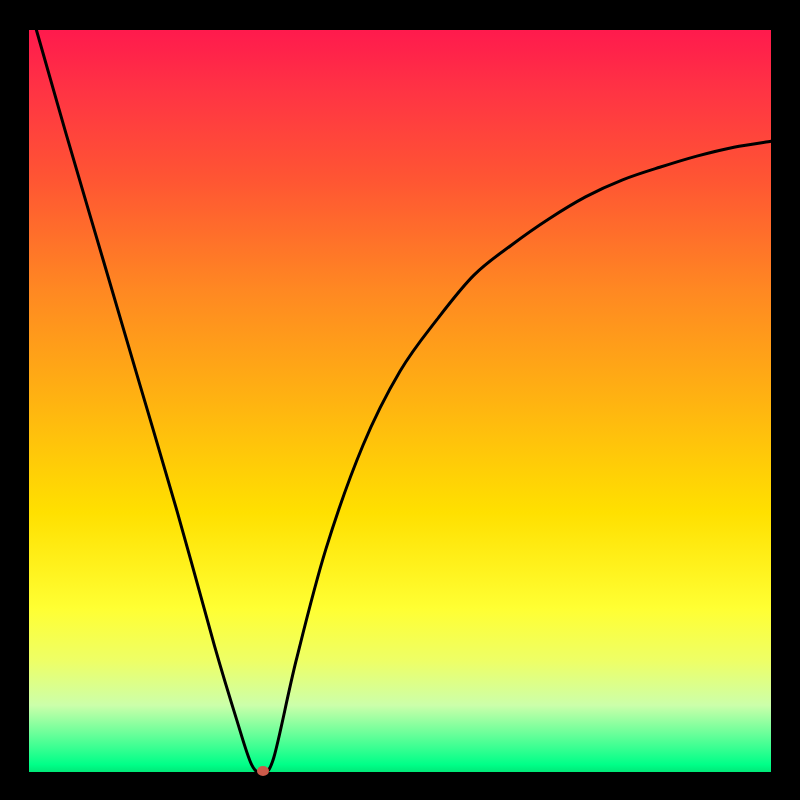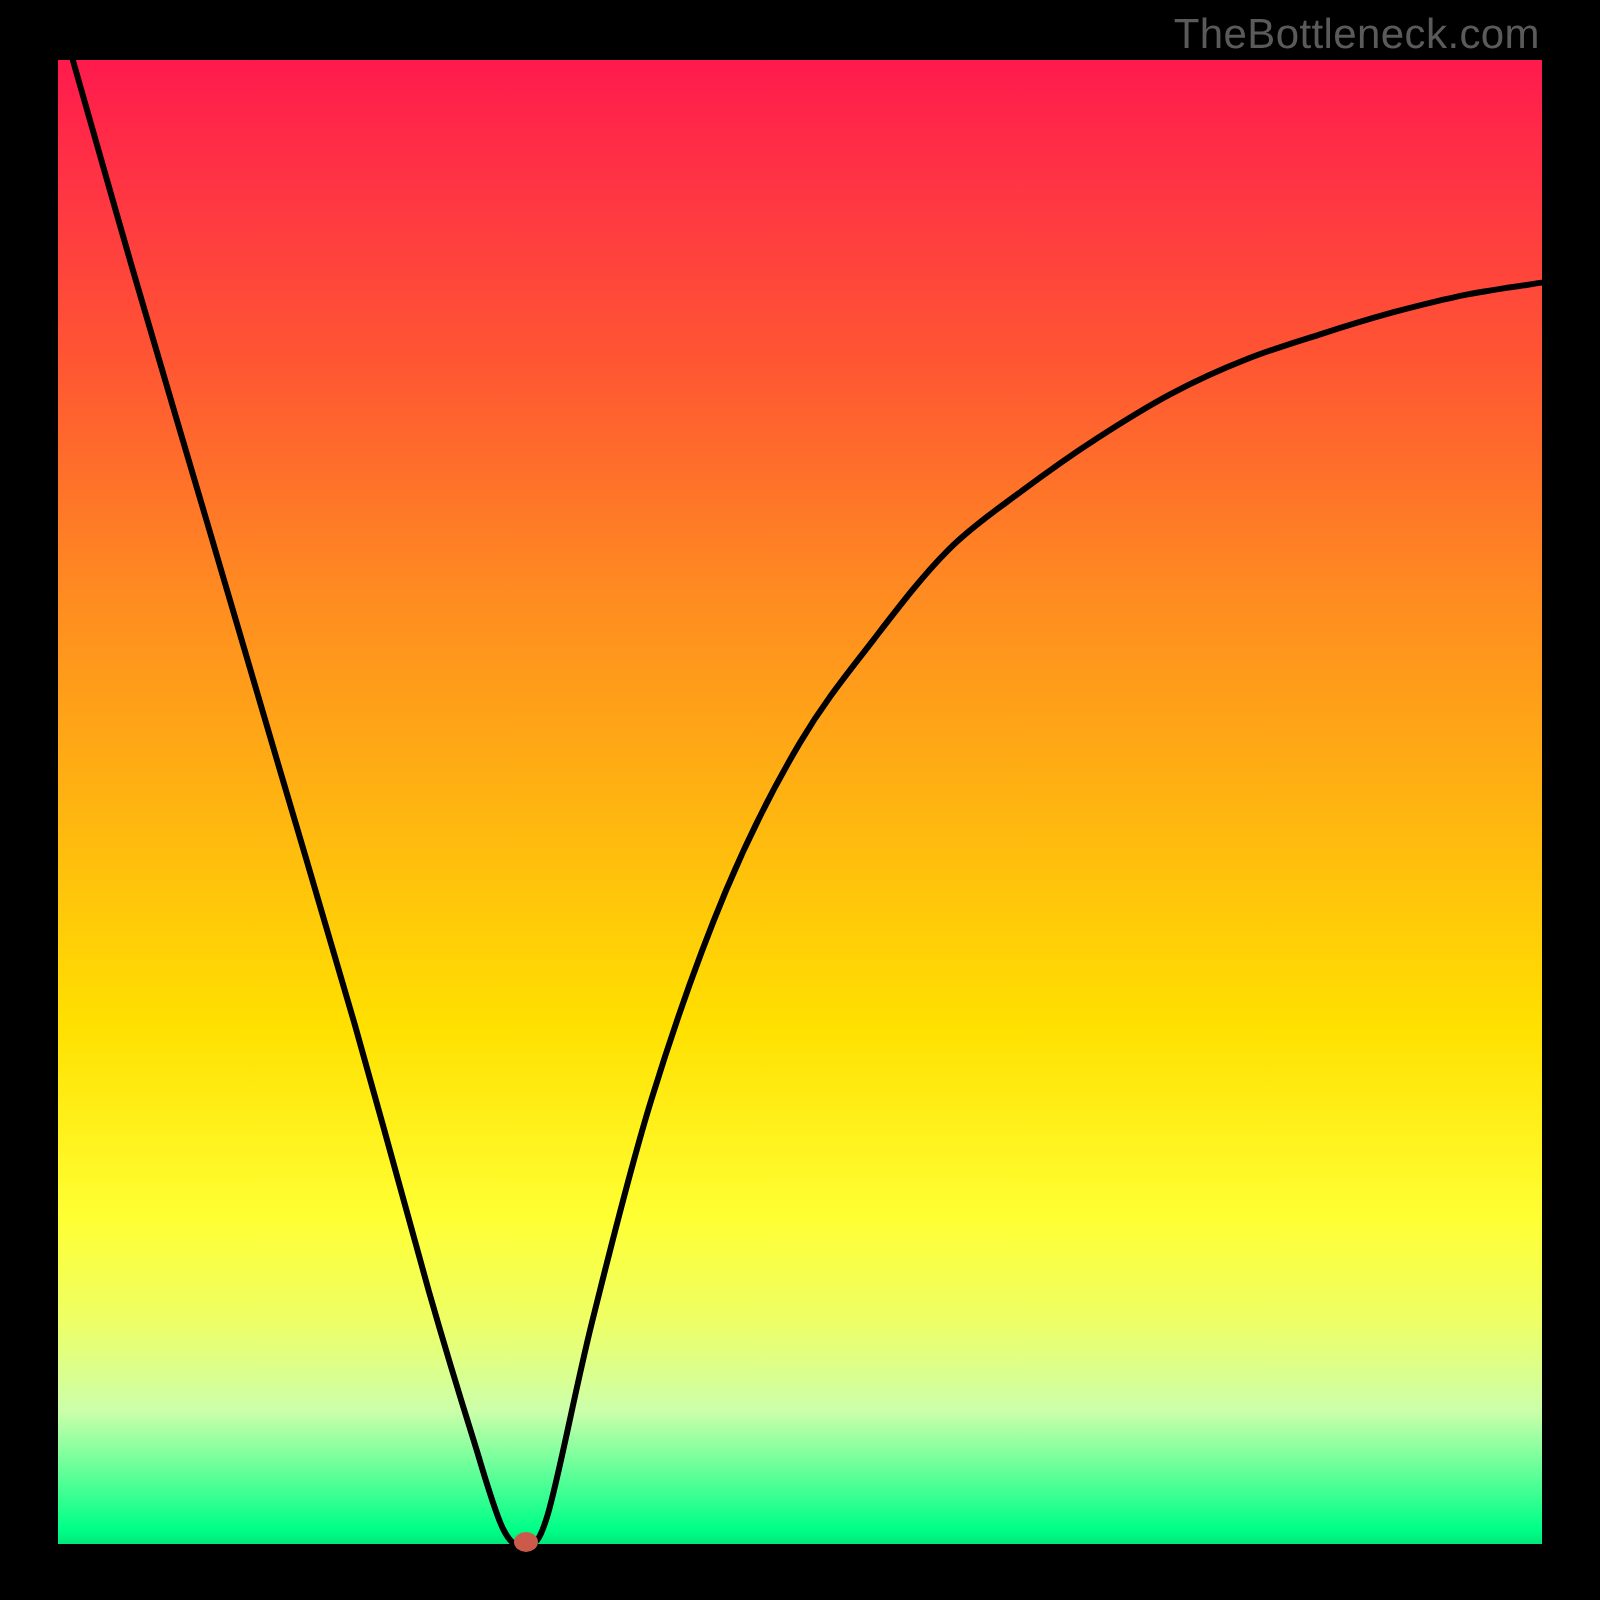--- a/index.html
+++ b/index.html
@@ -46,20 +46,19 @@
     width: 12px;
     height: 10px;
     background: #cc5a4a;
     border-radius: 50%;
   }
 </style>
 </head>
 <body>
 
 <div class="outer">
-  <div class="watermark">TheBottleneck.com</div>
   <div class="plot-area">
     <svg class="curve" viewBox="0 0 742 742" preserveAspectRatio="none">
       <path id="curve-path" fill="none" stroke="#000" stroke-width="3" stroke-linecap="round" stroke-linejoin="round" d="M7.4,0.0 C12.4,17.3 26.0,65.5 37.1,103.9 C48.2,142.2 61.8,188.0 74.2,230.0 C86.6,272.1 98.9,314.1 111.3,356.2 C123.7,398.2 136.0,439.0 148.4,482.3 C160.8,525.6 175.6,581.2 185.5,615.9 C195.4,650.5 201.6,670.3 207.8,690.1 C213.9,709.8 218.3,725.9 222.6,734.6 C226.9,743.2 230.0,743.2 233.7,742.0 C237.4,740.8 239.3,745.7 244.9,727.2 C250.4,708.6 258.5,665.3 267.1,630.7 C275.8,596.1 285.7,555.3 296.8,519.4 C307.9,483.5 321.5,445.2 333.9,415.5 C346.3,385.8 358.6,362.3 371.0,341.3 C383.4,320.3 395.7,305.5 408.1,289.4 C420.5,273.3 432.8,257.2 445.2,244.9 C457.6,232.5 469.9,224.5 482.3,215.2 C494.7,205.9 507.0,197.2 519.4,189.2 C531.8,181.2 544.1,173.5 556.5,166.9 C568.9,160.4 581.2,154.8 593.6,149.9 C606.0,144.9 618.3,141.2 630.7,137.3 C643.1,133.3 655.4,129.5 667.8,126.1 C680.2,122.8 692.5,119.7 704.9,117.2 C717.3,114.8 735.8,112.3 742.0,111.3"></path>
     </svg>
     <div class="marker" id="marker" style="left: 227.73px; top: 736px; background: rgb(204, 90, 74);"></div>
   </div>
 </div>
 
 </body></html>

